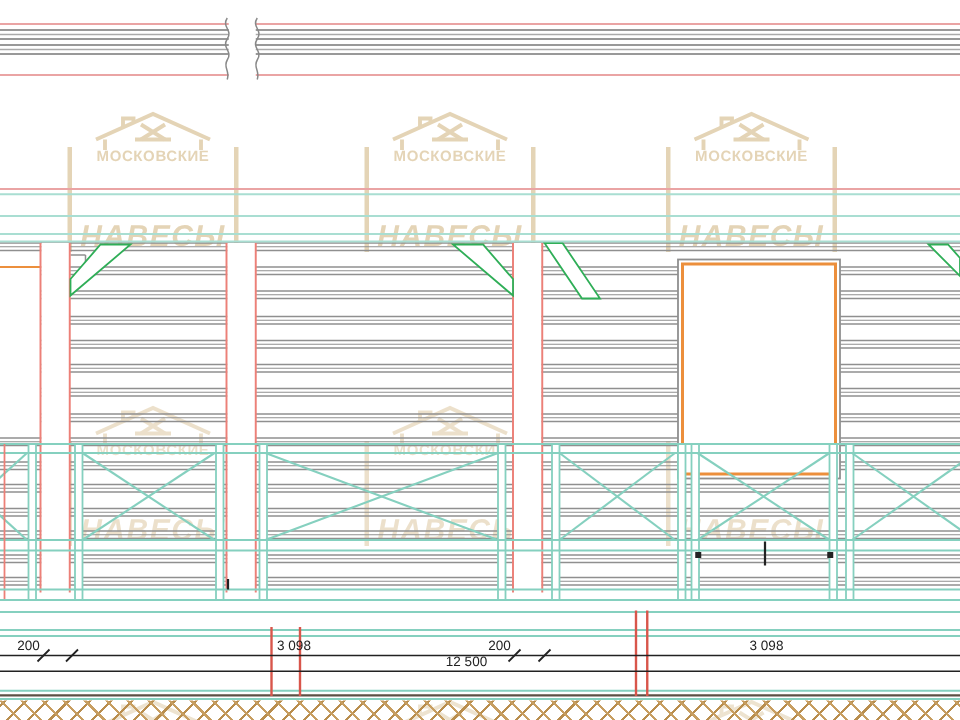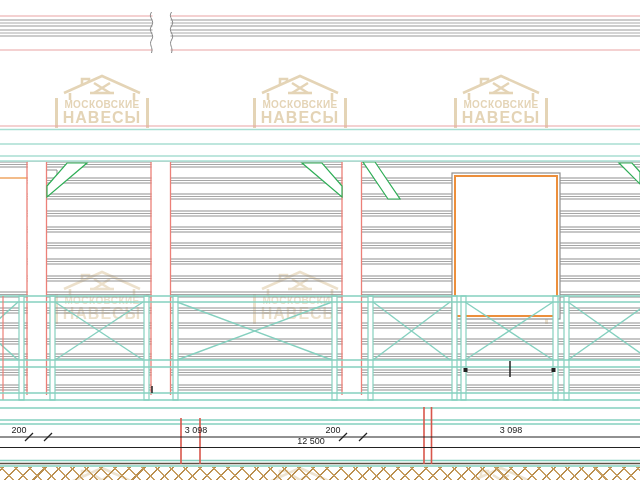--- a/index.html
+++ b/index.html
@@ -3,23 +3,23 @@
 <meta charset="utf-8">
 <style>
   html,body{margin:0;padding:0;background:#fff;}
   .canvas{position:relative;width:640px;height:480px;background:#ffffff;overflow:hidden;
           font-family:"Liberation Sans",sans-serif;}
   .wm{position:absolute;display:flex;flex-direction:column;align-items:center;
       z-index:1;color:#e0cdaa;pointer-events:none;}
   .wm .roof{display:block;}
   .wm .txt{display:flex;flex-direction:column;align-items:center;
            border-left:3px solid currentColor;border-right:3px solid currentColor;
-           padding:1px 5px 2px 5px;margin-top:-2px;}
+           padding:1px 5px 2px 5px;margin-top:-2px;gap:40px;}
   .wm .l1{font-size:10px;font-weight:bold;letter-spacing:.4px;line-height:11px;white-space:nowrap;}
-  .wm .l2{font-size:16px;font-weight:bold;letter-spacing:1px;line-height:16px;white-space:nowrap;}
+  .wm .l2{font-size:20px;font-weight:bold;letter-spacing:1px;line-height:16px;white-space:nowrap;font-style:italic;}
   .hatch{position:absolute;left:0;top:467px;width:640px;height:13px;z-index:2;
          background:
            repeating-linear-gradient(45deg,transparent 0 8.5px,#c79e61 8.5px 10px),
            repeating-linear-gradient(-45deg,transparent 0 8.5px,#b98e4e 8.5px 10px);}
   svg.overlay{position:absolute;left:0;top:0;z-index:3;}
   text.dim{font-family:"Liberation Sans",sans-serif;font-size:9px;fill:#222;}
 </style>
 </head>
 <body>
 

